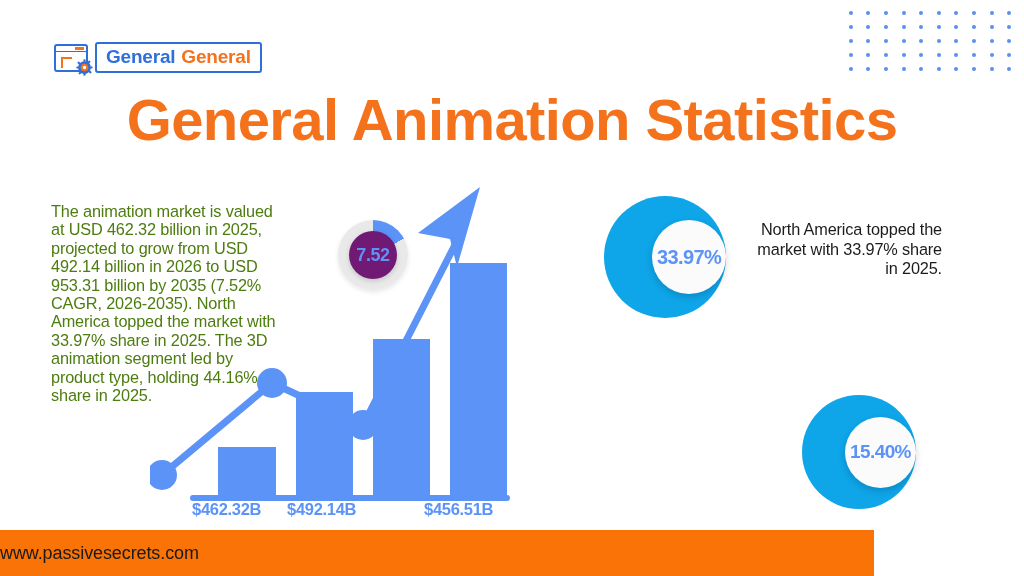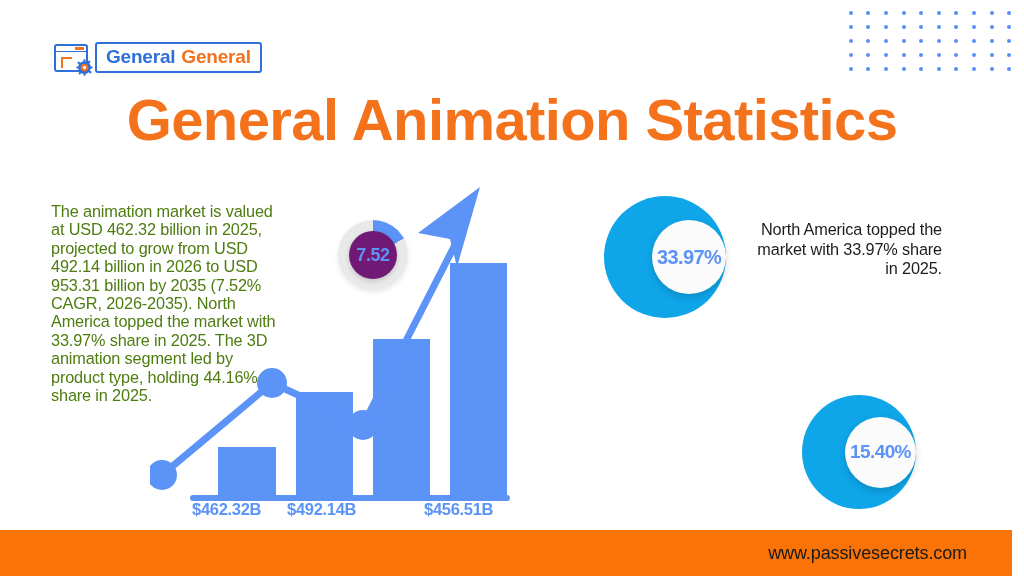--- a/index.html
+++ b/index.html
@@ -229,26 +229,25 @@
     text-align: right;
   }
   #stat-text-na { left: 742px; top: 220px; width: 200px; }
   #stat-text-3d { left: 596px; top: 413px; width: 208px; }
 
   
   .footer {
     position: absolute;
     left: 0;
     bottom: 0;
-    width: 1012px;
+    width: 874px;
     height: 46px;
     background: #f97306;
     display: flex;
     align-items: center;
-    justify-content: flex-end;
   }
   .footer-url {
     color: #1a1a1a;
     font-size: 18px;
     letter-spacing: -0.1px;
     margin-right: 45px;
   }
 </style>
 </head>
 <body>

